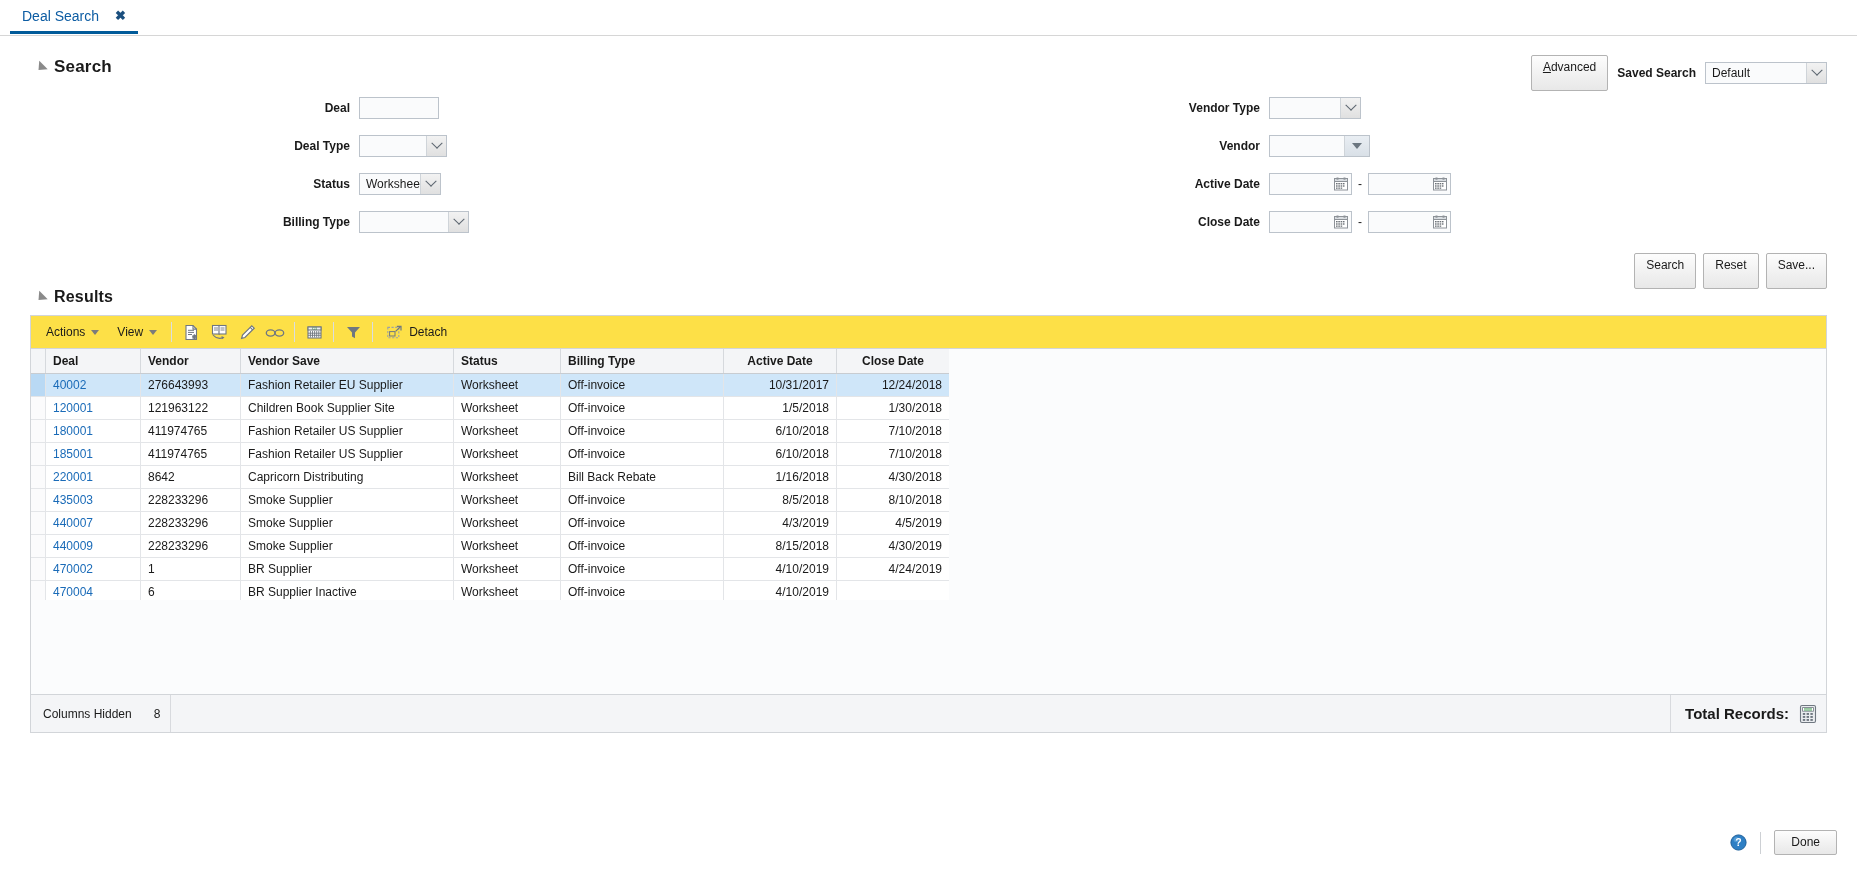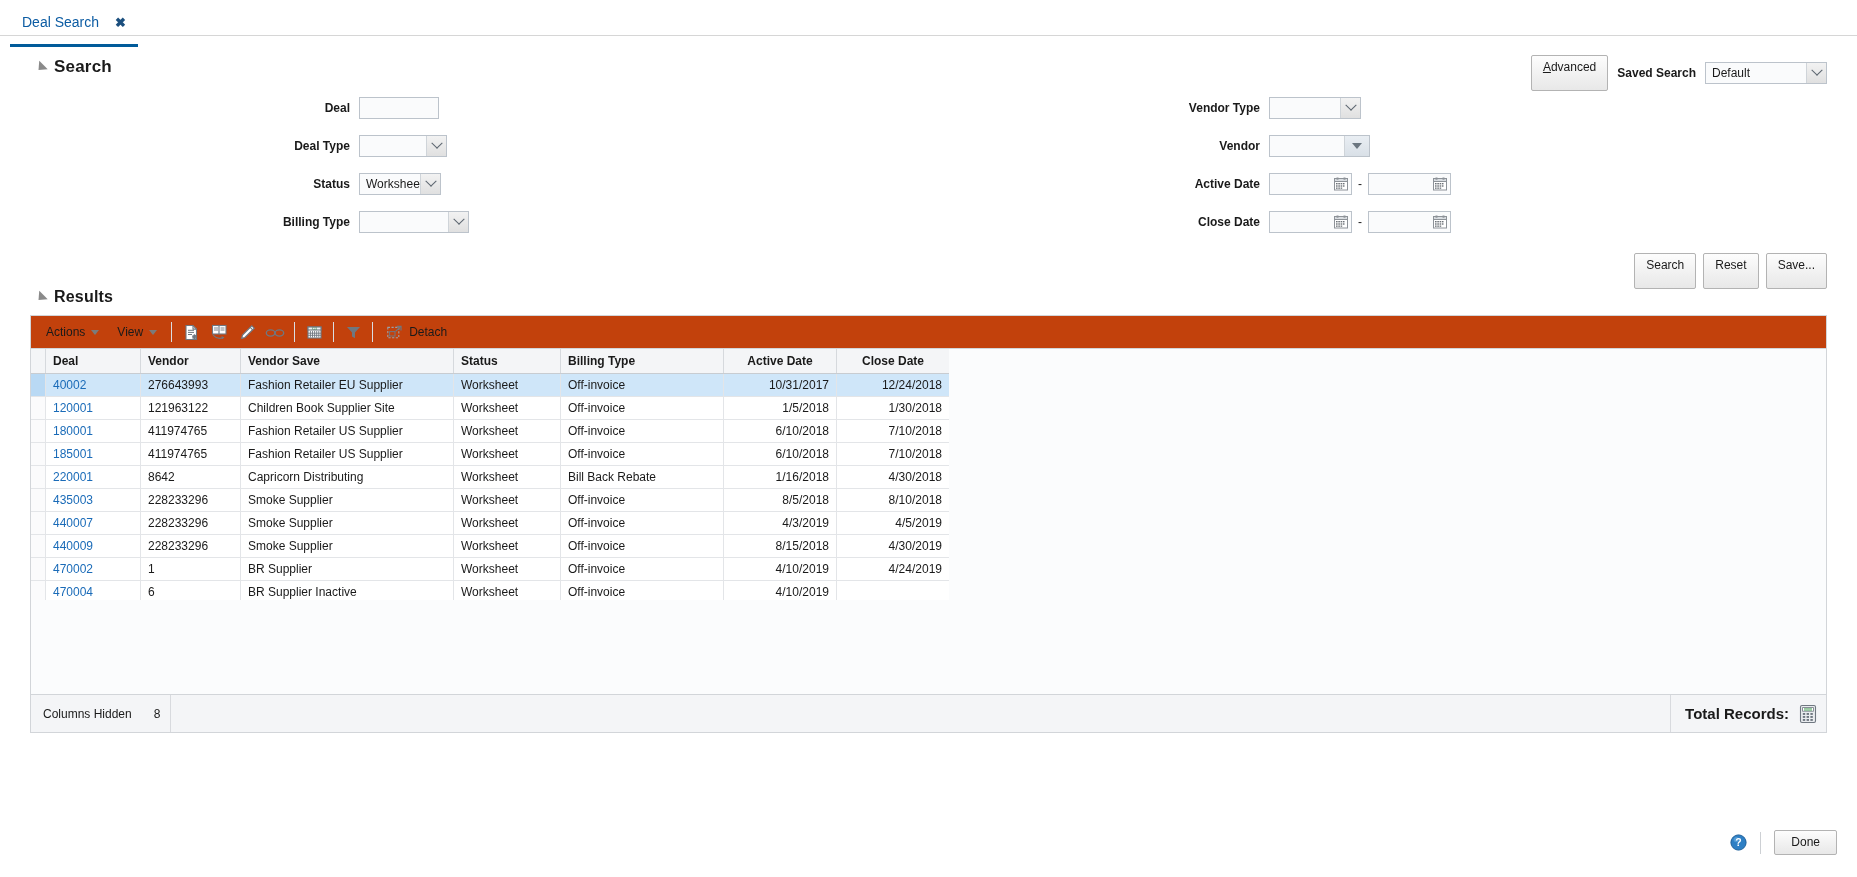--- a/index.html
+++ b/index.html
@@ -23,21 +23,21 @@
   .tabbar {
     position: relative;
     height: 35px;
     border-bottom: 1px solid #d6d6d6;
     background: #ffffff;
   }
   .tab {
     position: absolute;
     left: 10px;
     top: 0;
-    height: 47px;
+    height: 34px;
     display: flex;
     align-items: center;
     padding: 0 12px 0 12px;
     border-bottom: 3px solid #015b9a;
     box-sizing: border-box;
     cursor: pointer;
   }
   .tab-label {
     color: #0c5ca3;
     font-size: 14px;
@@ -219,21 +219,21 @@
     background: #ffffff;
     margin-top: 9px;
     width: 1797px;
     box-sizing: border-box;
   }
   .toolbar {
     display: flex;
     align-items: center;
     height: 32px;
     border-bottom: 1px solid #d2d5d9;
-    background: #c2410c;
+    background: #fde047;
     padding-left: 6px;
   }
   .tb-menu {
     display: flex;
     align-items: center;
     gap: 6px;
     padding: 0 9px;
     height: 26px;
     font-size: 12px;
     color: #1a1a1a;

